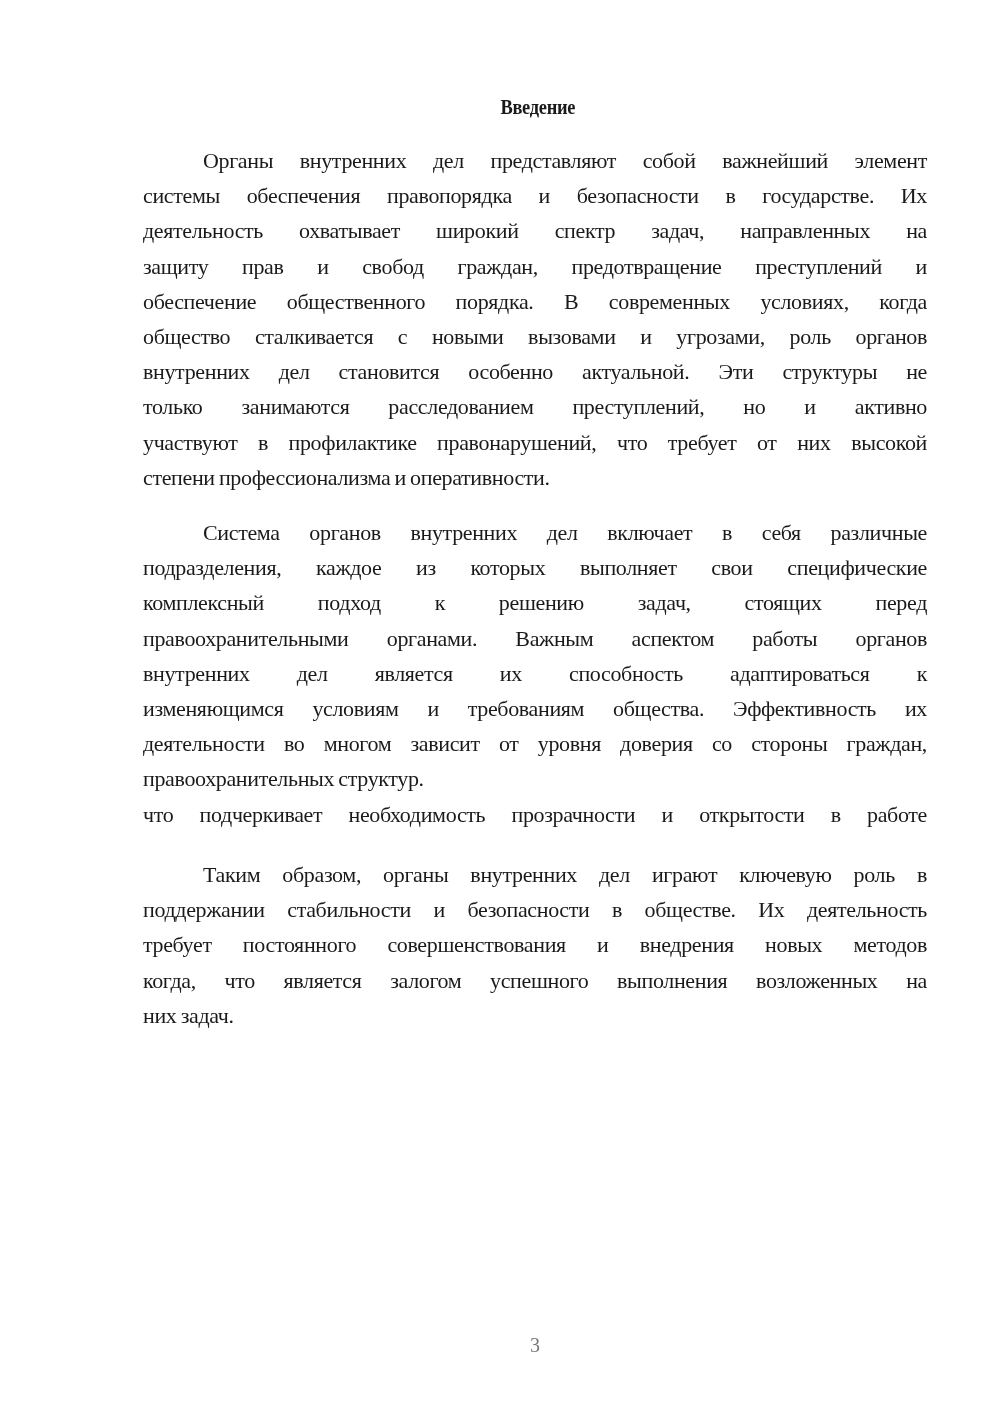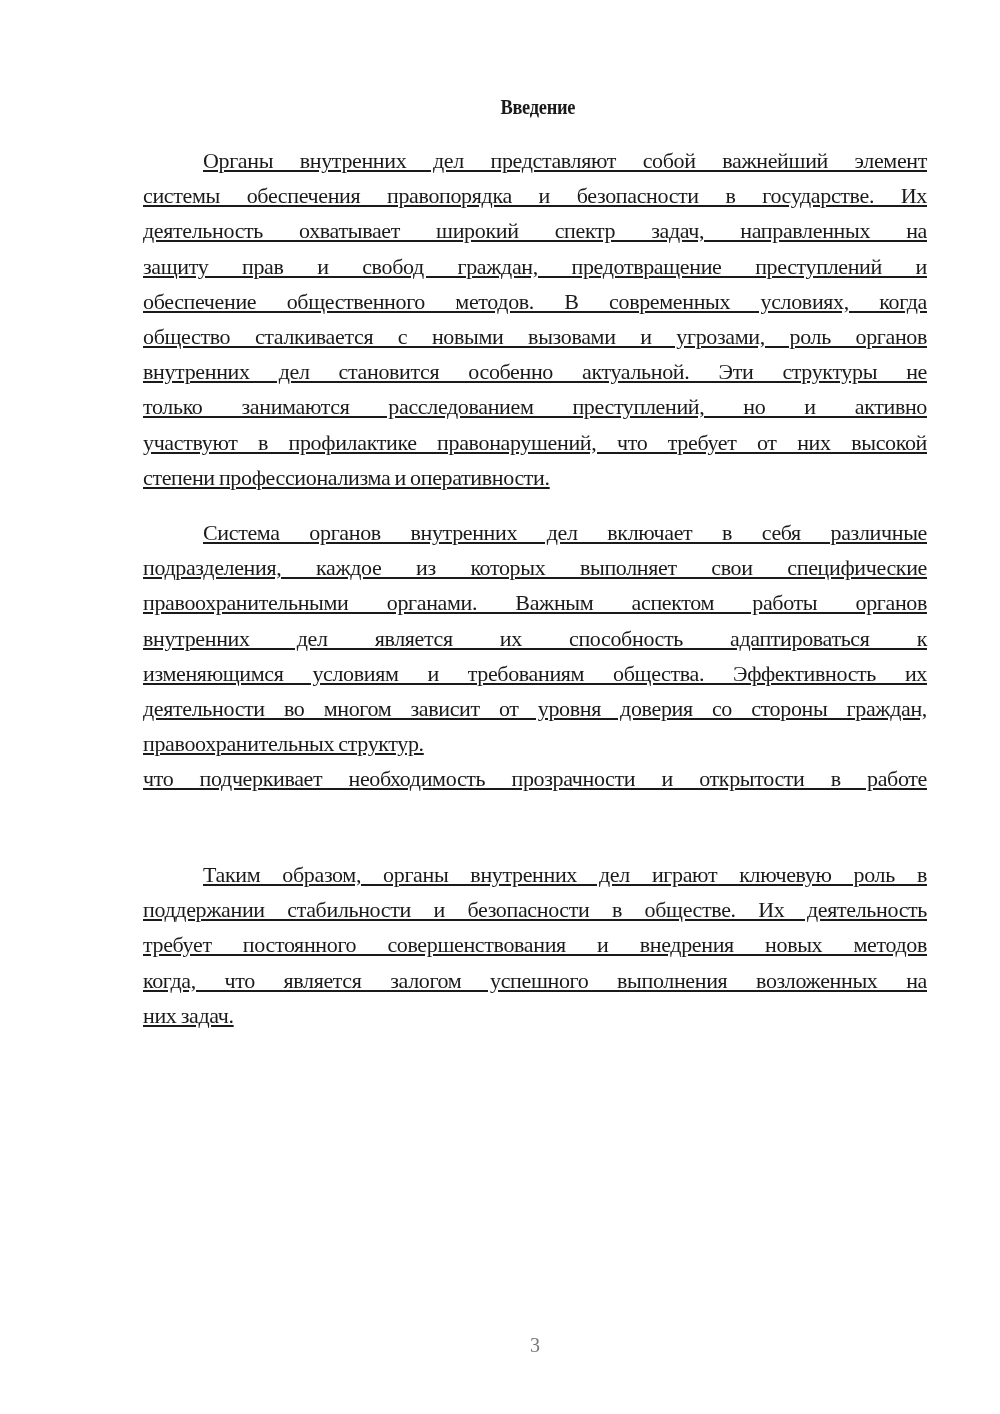--- a/index.html
+++ b/index.html
@@ -12,21 +12,21 @@
     }
     .title {
       position: absolute; top: 96px; left: 0; width: 1000px;
       text-align: center; font-weight: bold; font-size: 20px;
       letter-spacing: -0.3px;
       transform: scaleX(0.92);
       transform-origin: 535px 0;
       margin-left: 35px; width: 1000px;
     }
     .para {
-      position: absolute; left: 143px; width: 784px; text-decoration: underline;
+      position: absolute; left: 143px; width: 784px;
     }
     .line {
       height: 35.2px; line-height: 35.2px;
       font-size: 22px;
       white-space: nowrap;
       text-align: justify; text-align-last: justify;
       display: block;
       letter-spacing: -0.35px;
       word-spacing: -1px;
     }
@@ -42,31 +42,32 @@
 <body>
 
 <div class="page">
   <div class="title">Введение</div>
 
   <div class="para" style="top:143px;">
     <span class="line first">Органы внутренних дел представляют собой важнейший элемент</span>
     <span class="line">системы обеспечения правопорядка и безопасности в государстве. Их</span>
     <span class="line">деятельность охватывает широкий спектр задач, направленных на</span>
     <span class="line">защиту прав и свобод граждан, предотвращение преступлений и</span>
-    <span class="line">обеспечение общественного методов. В современных условиях, когда</span>
+    <span class="line">обеспечение общественного порядка. В современных условиях, когда</span>
     <span class="line">общество сталкивается с новыми вызовами и угрозами, роль органов</span>
     <span class="line">внутренних дел становится особенно актуальной. Эти структуры не</span>
     <span class="line">только занимаются расследованием преступлений, но и активно</span>
     <span class="line">участвуют в профилактике правонарушений, что требует от них высокой</span>
     <span class="line last">степени профессионализма и оперативности.</span>
   </div>
 
   <div class="para" style="top:515px;">
     <span class="line first">Система органов внутренних дел включает в себя различные</span>
     <span class="line">подразделения, каждое из которых выполняет свои специфические</span>
+    <span class="line">комплексный подход к решению задач, стоящих перед</span>
     <span class="line">правоохранительными органами. Важным аспектом работы органов</span>
     <span class="line">внутренних дел является их способность адаптироваться к</span>
     <span class="line">изменяющимся условиям и требованиям общества. Эффективность их</span>
     <span class="line">деятельности во многом зависит от уровня доверия со стороны граждан,</span>
     <span class="line last">правоохранительных структур.</span>
     <span class="line">что подчеркивает необходимость прозрачности и открытости в работе</span>
   </div>
 
   <div class="para" style="top:857px;">
     <span class="line first">Таким образом, органы внутренних дел играют ключевую роль в</span>

